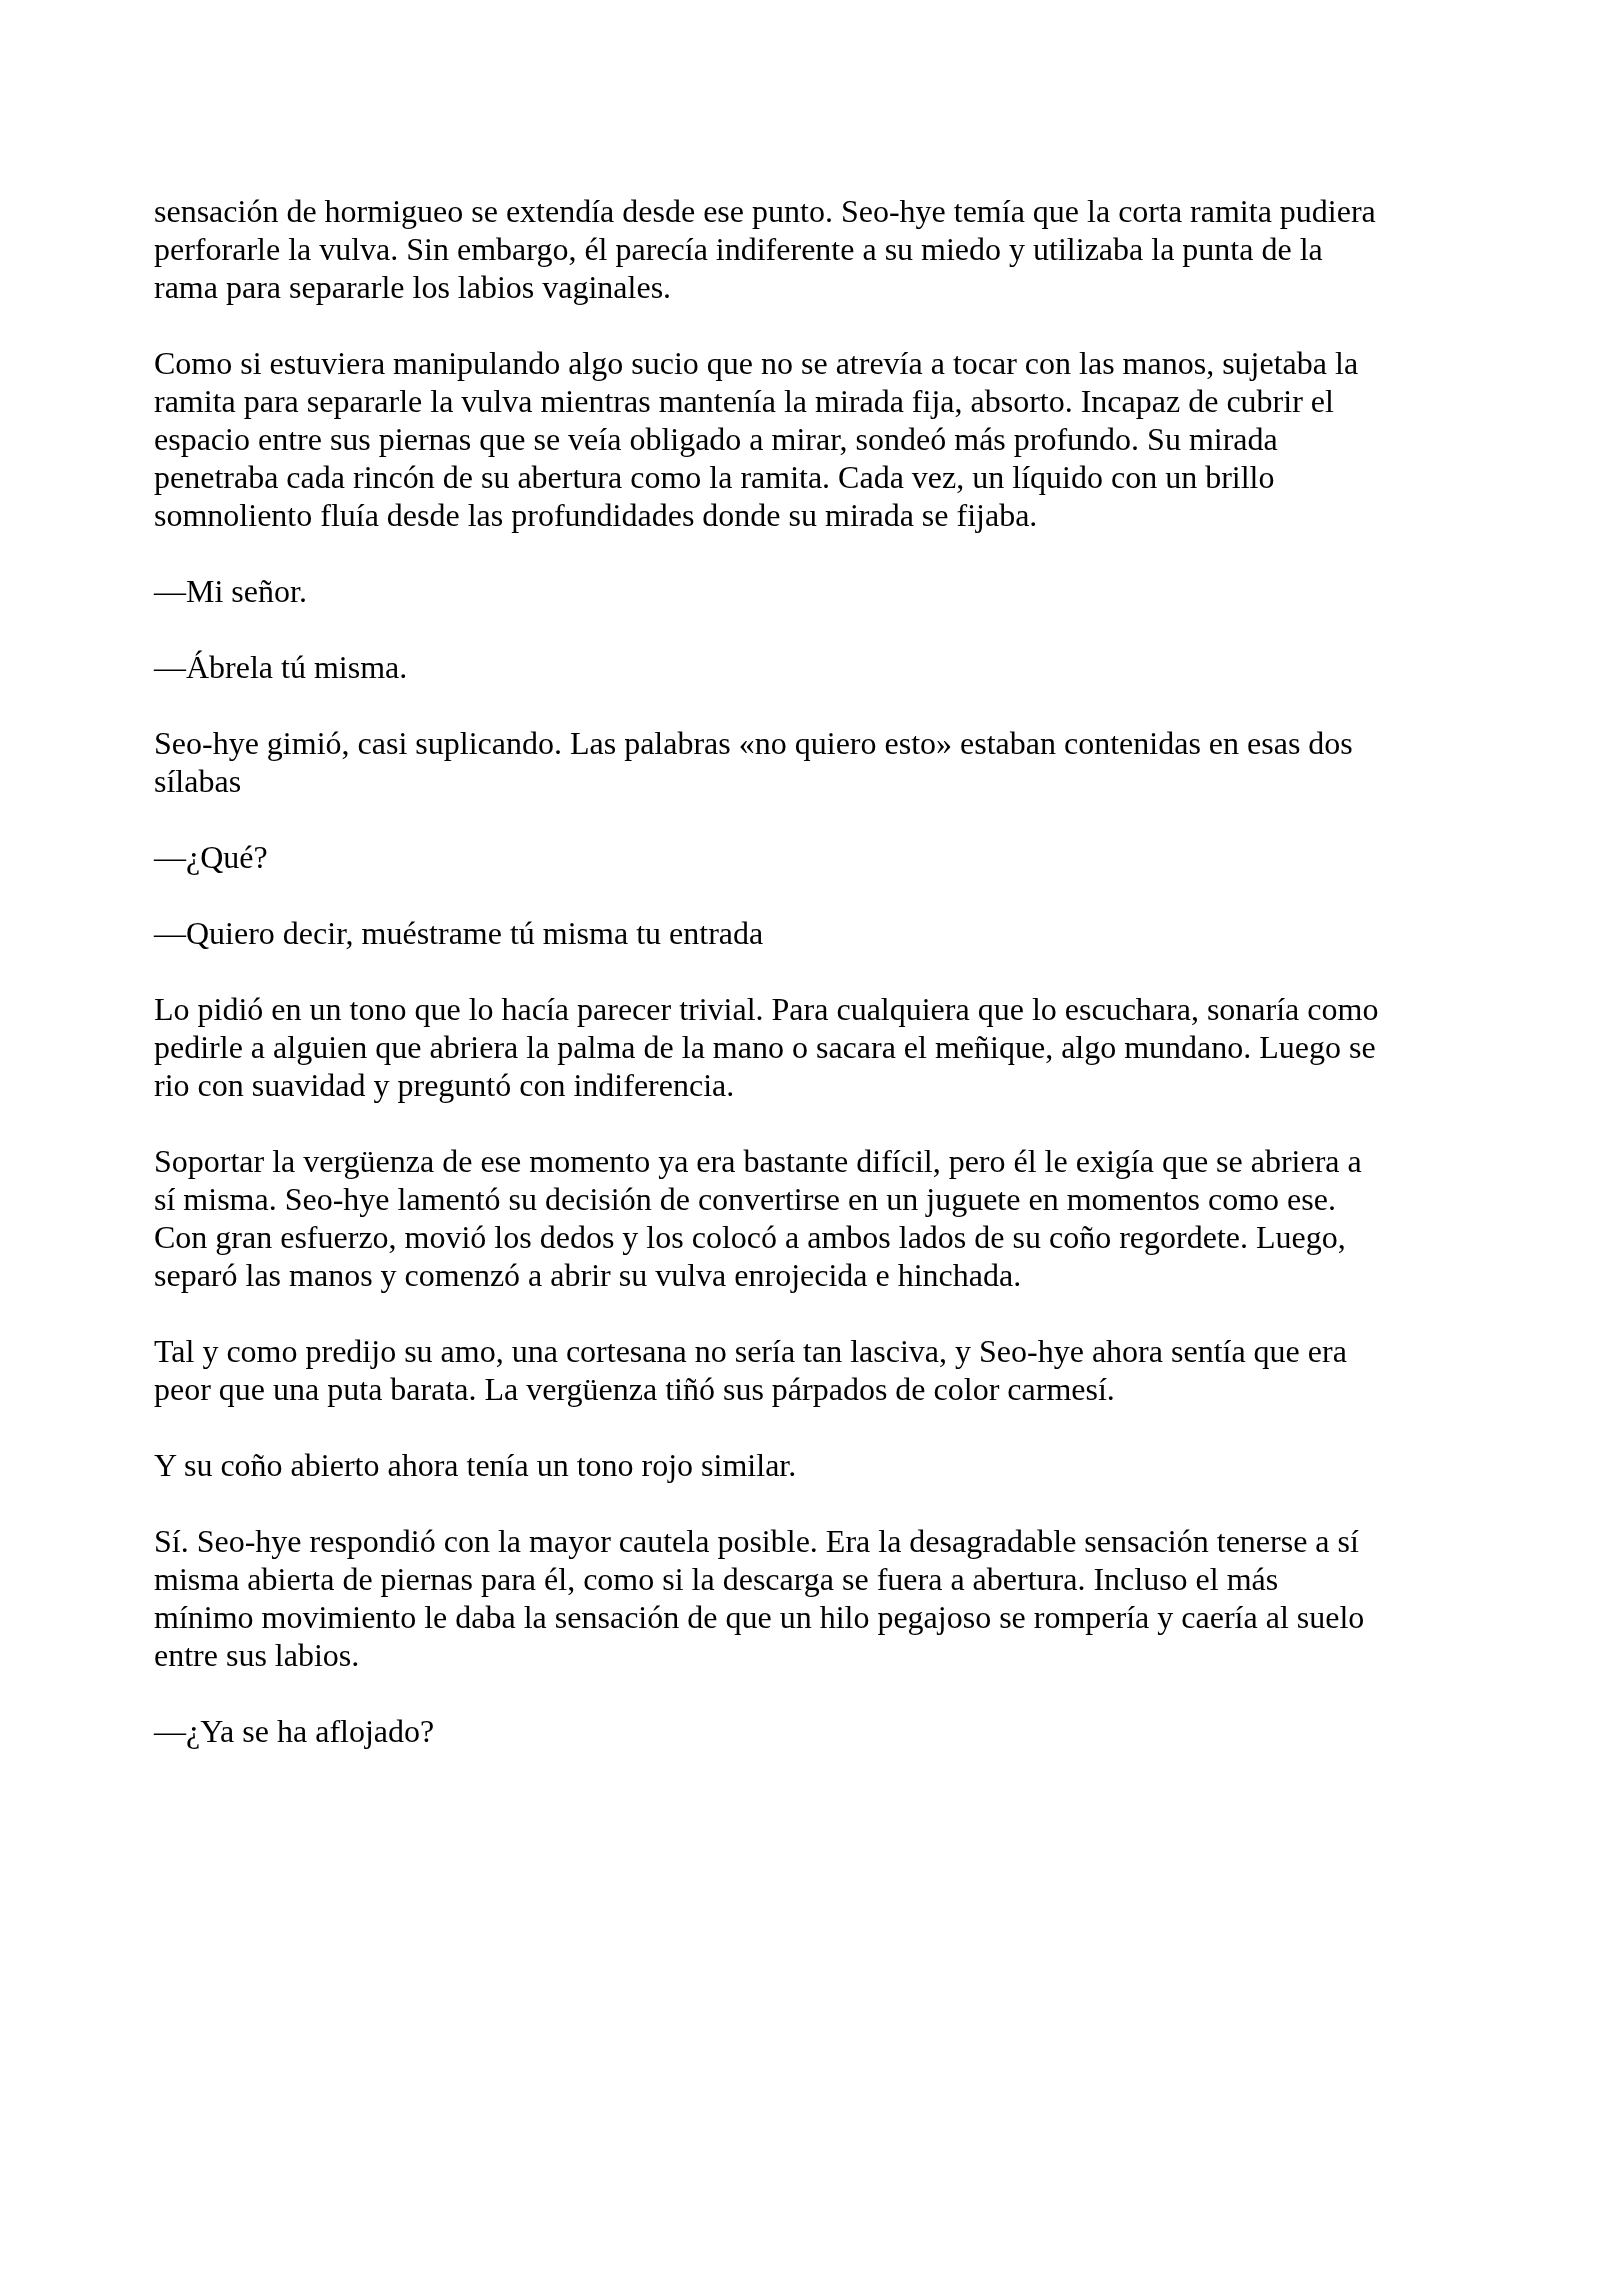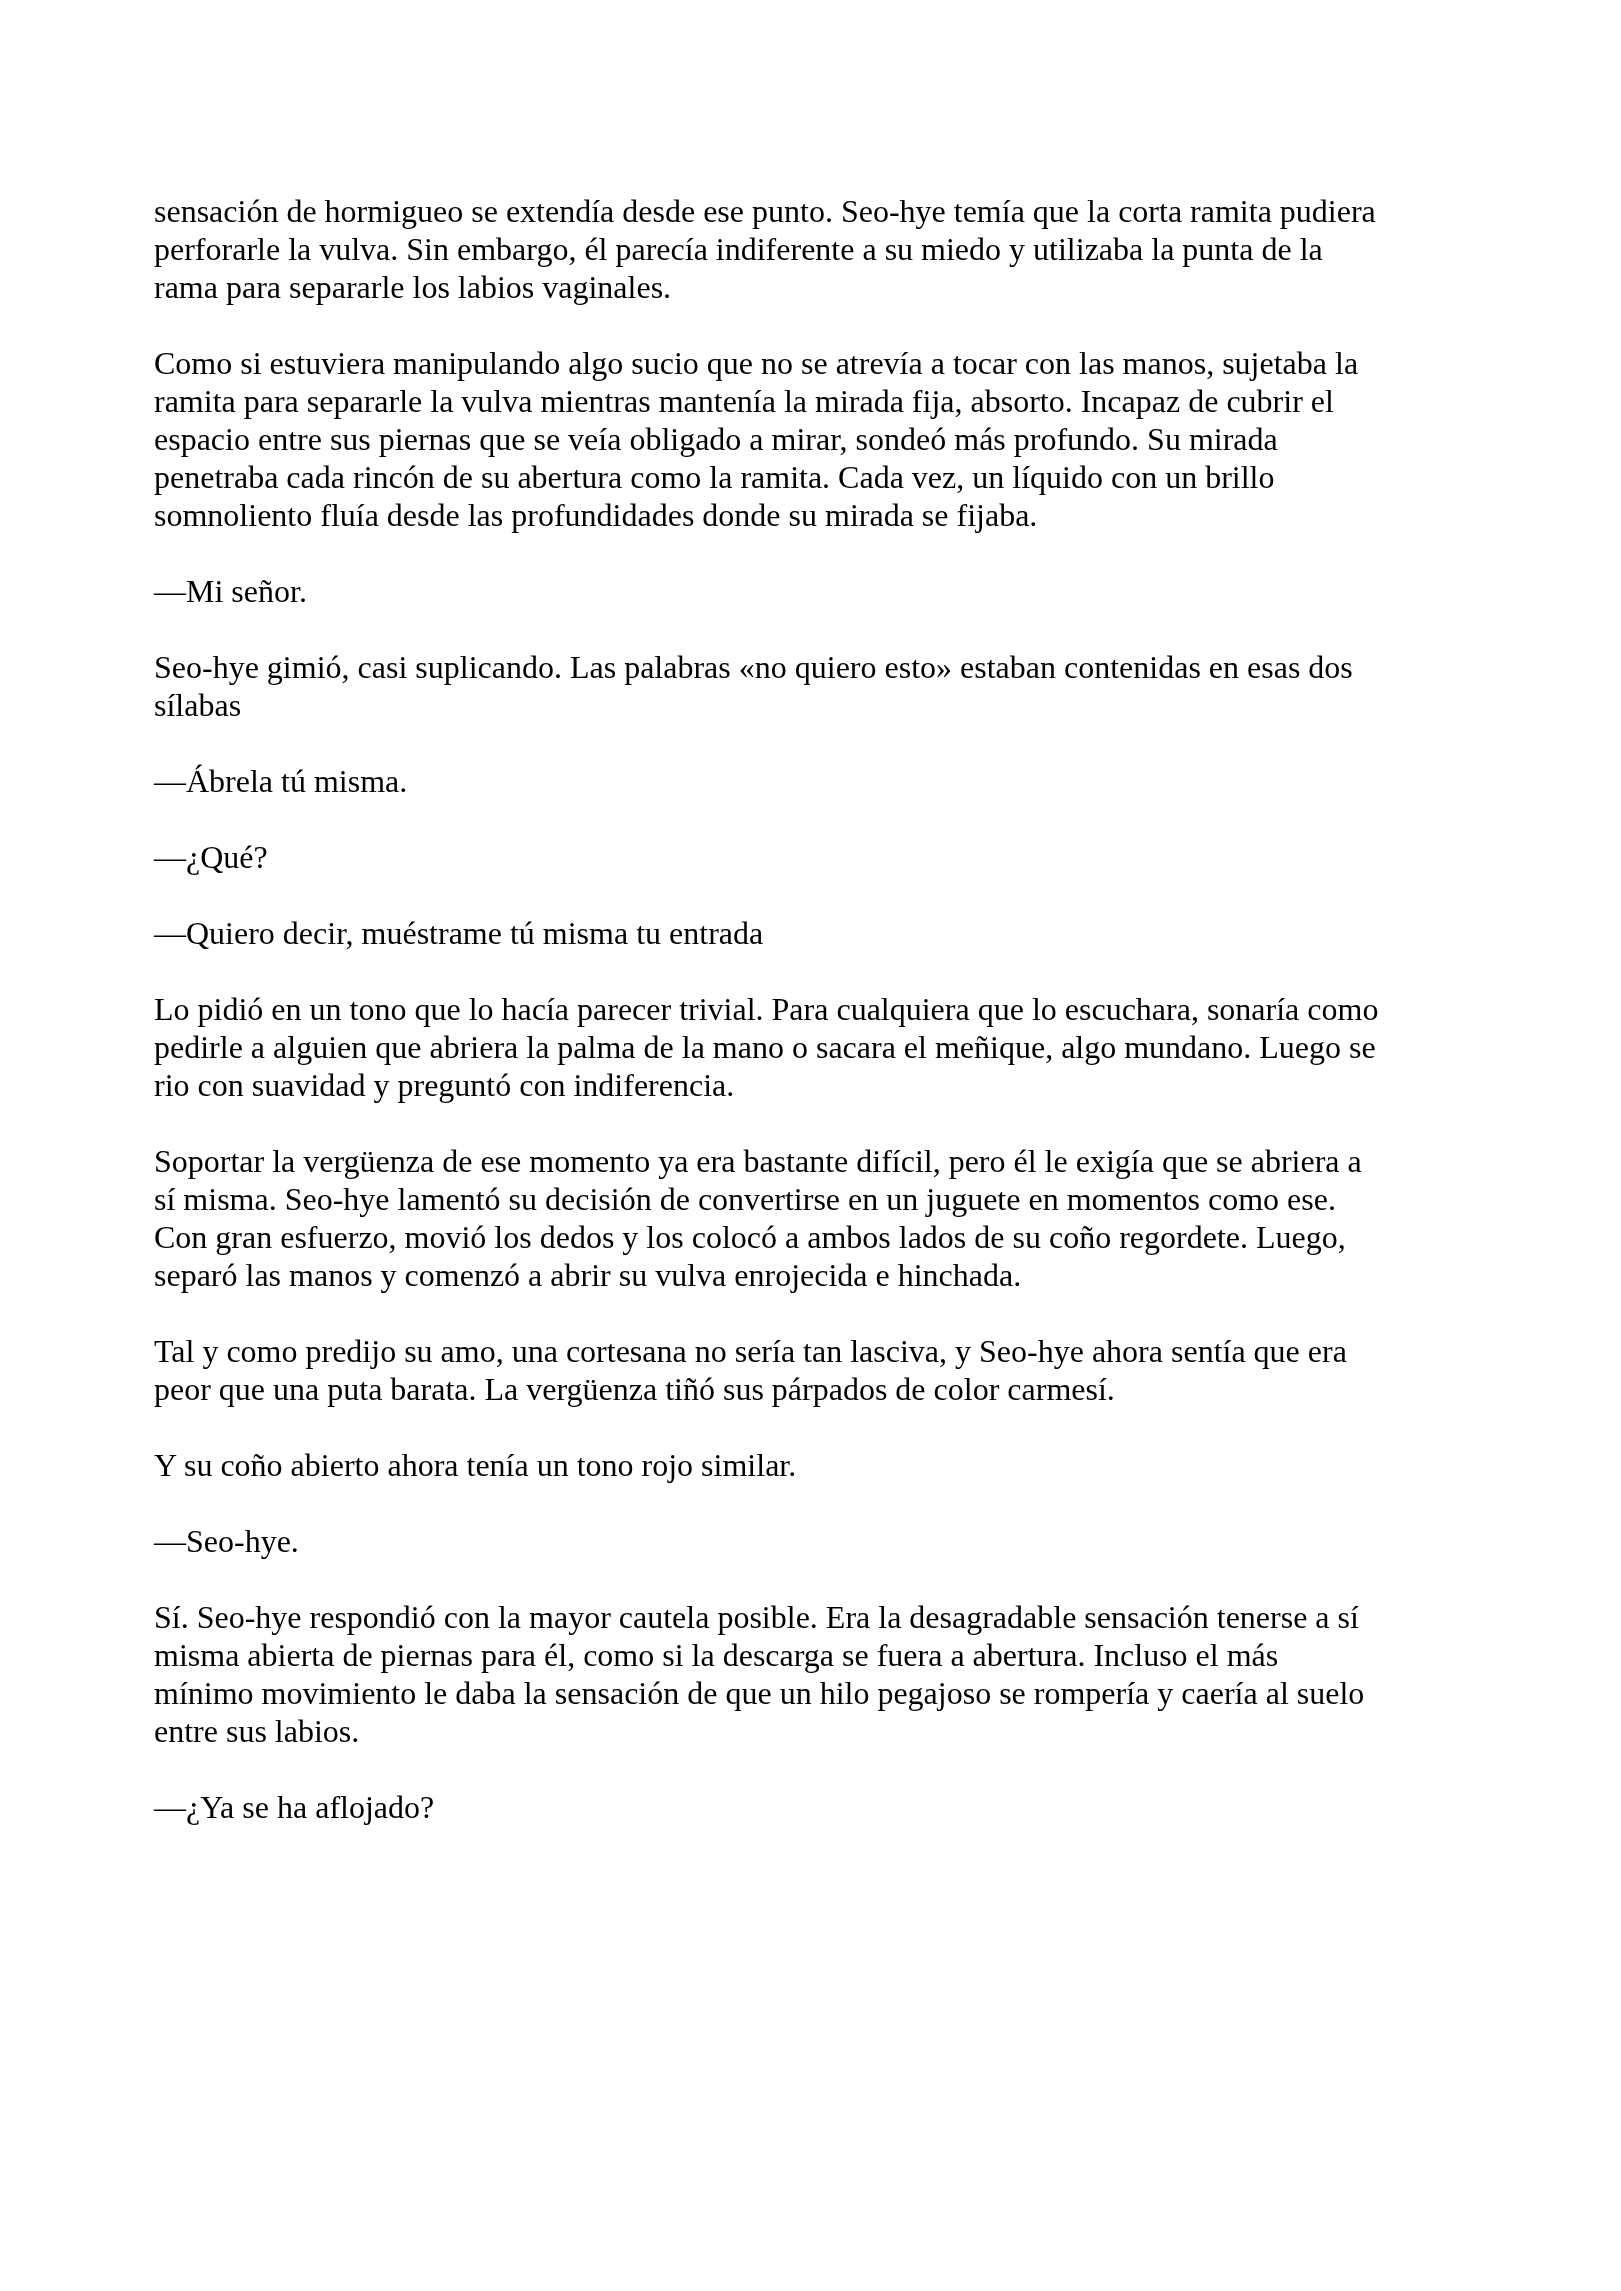--- a/index.html
+++ b/index.html
@@ -35,26 +35,25 @@
   }
 </style>
 </head>
 <body>
 
 <div class="page">
   <div class="text-block" id="text-block">
       <p>sensación de hormigueo se extendía desde ese punto. Seo-hye temía que la corta ramita pudiera perforarle la vulva. Sin embargo, él parecía indiferente a su miedo y utilizaba la punta de la rama para separarle los labios vaginales.</p>
       <p>Como si estuviera manipulando algo sucio que no se atrevía a tocar con las manos, sujetaba la ramita para separarle la vulva mientras mantenía la mirada fija, absorto. Incapaz de cubrir el espacio entre sus piernas que se veía obligado a mirar, sondeó más profundo. Su mirada penetraba cada rincón de su abertura como la ramita. Cada vez, un líquido con un brillo somnoliento fluía desde las profundidades donde su mirada se fijaba.</p>
       <p>—Mi señor.</p>
+      <p>—Ábrela tú misma.</p>
       <p>Seo-hye gimió, casi suplicando. Las palabras «no quiero esto» estaban contenidas en esas dos sílabas</p>
-      <p>—Ábrela tú misma.</p>
       <p>—¿Qué?</p>
       <p>—Quiero decir, muéstrame tú misma tu entrada</p>
       <p>Lo pidió en un tono que lo hacía parecer trivial. Para cualquiera que lo escuchara, sonaría como pedirle a alguien que abriera la palma de la mano o sacara el meñique, algo mundano. Luego se rio con suavidad y preguntó con indiferencia.</p>
       <p>Soportar la vergüenza de ese momento ya era bastante difícil, pero él le exigía que se abriera a sí misma. Seo-hye lamentó su decisión de convertirse en un juguete en momentos como ese. Con gran esfuerzo, movió los dedos y los colocó a ambos lados de su coño regordete. Luego, separó las manos y comenzó a abrir su vulva enrojecida e hinchada.</p>
       <p>Tal y como predijo su amo, una cortesana no sería tan lasciva, y Seo-hye ahora sentía que era peor que una puta barata. La vergüenza tiñó sus párpados de color carmesí.</p>
       <p>Y su coño abierto ahora tenía un tono rojo similar.</p>
-      <p>—Seo-hye.</p>
       <p>Sí. Seo-hye respondió con la mayor cautela posible. Era la desagradable sensación tenerse a sí misma abierta de piernas para él, como si la descarga se fuera a abertura. Incluso el más mínimo movimiento le daba la sensación de que un hilo pegajoso se rompería y caería al suelo entre sus labios.</p>
       <p>—¿Ya se ha aflojado?</p>
     </div>
 </div>
 
 
 </body></html>

